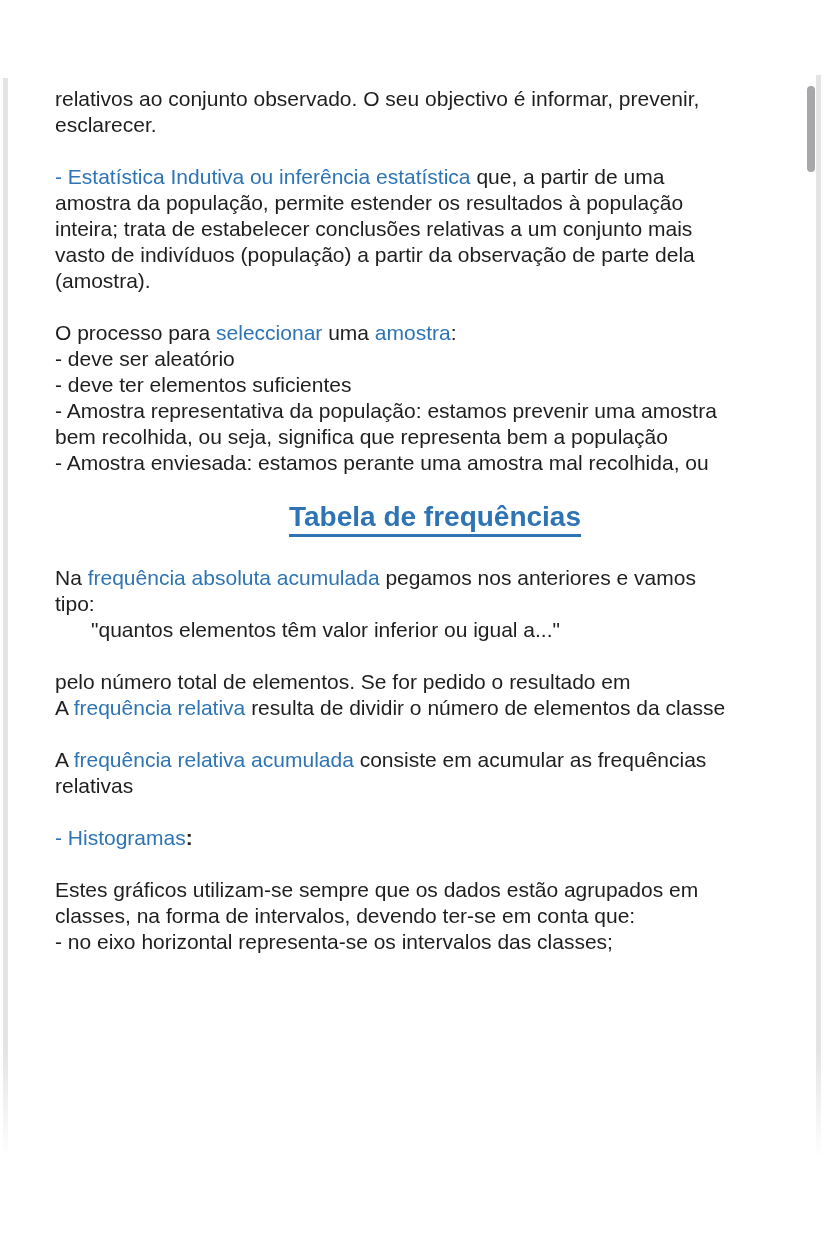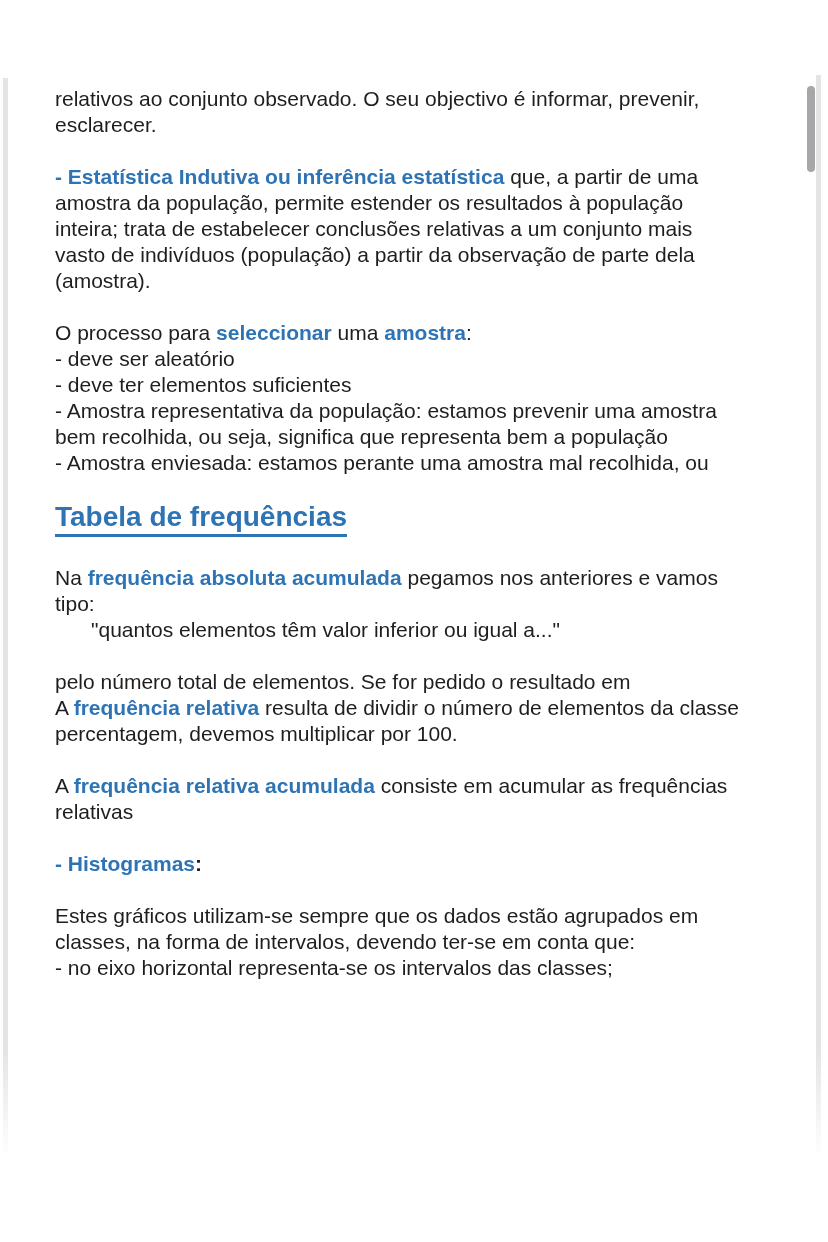--- a/index.html
+++ b/index.html
@@ -26,23 +26,23 @@
     background:#a7a7aa; border-radius:4px;
   }
 
   .content {
     position:absolute; left:55px; top:86px; width:760px;
     font-size:21px; line-height:26px;
   }
   .para { margin:0 0 26px 0; }
   .line { white-space:nowrap; }
   .line.indent { padding-left:36px; }
-  .term { color:var(--accent); font-weight:bold;text-align:right; }
+  .term { color:var(--accent); font-weight:normal;text-align:right; }
 
-  .heading-block { margin:16px 0 28px 0; }
+  .heading-block { margin:16px 0 28px 0;text-align:center; }
   .heading-text {
     display:inline-block; font-size:28px; font-weight:bold; color:var(--accent);
     line-height:30px; border-bottom:3px solid var(--accent); padding-bottom:2px;
   }
 </style>
 </head>
 <body>
 
 <div class="viewport">
   <div class="page-border-left"></div>
@@ -70,21 +70,20 @@
       </div>
       <div class="heading-block"><span class="heading-text">Tabela de frequências</span></div>
       <div class="para">
         <div class="line"><span>Na </span><span class="term">frequência absoluta acumulada</span><span> pegamos nos anteriores e vamos</span></div>
         <div class="line"><span>tipo:</span></div>
         <div class="line indent"><span>"quantos elementos têm valor inferior ou igual a..."</span></div>
       </div>
       <div class="para">
         <div class="line"><span>pelo número total de elementos. Se for pedido o resultado em</span></div>
         <div class="line"><span>A </span><span class="term">frequência relativa</span><span> resulta de dividir o número de elementos da classe</span></div>
-        <div class="line"><span>percentagem, devemos multiplicar por 100.</span></div>
       </div>
       <div class="para">
         <div class="line"><span>A </span><span class="term">frequência relativa acumulada</span><span> consiste em acumular as frequências</span></div>
         <div class="line"><span>relativas</span></div>
       </div>
       <div class="para">
         <div class="line"><span class="term">- Histogramas</span><span style="font-weight: bold;">:</span></div>
       </div>
       <div class="para">
         <div class="line"><span>Estes gráficos utilizam-se sempre que os dados estão agrupados em</span></div>

